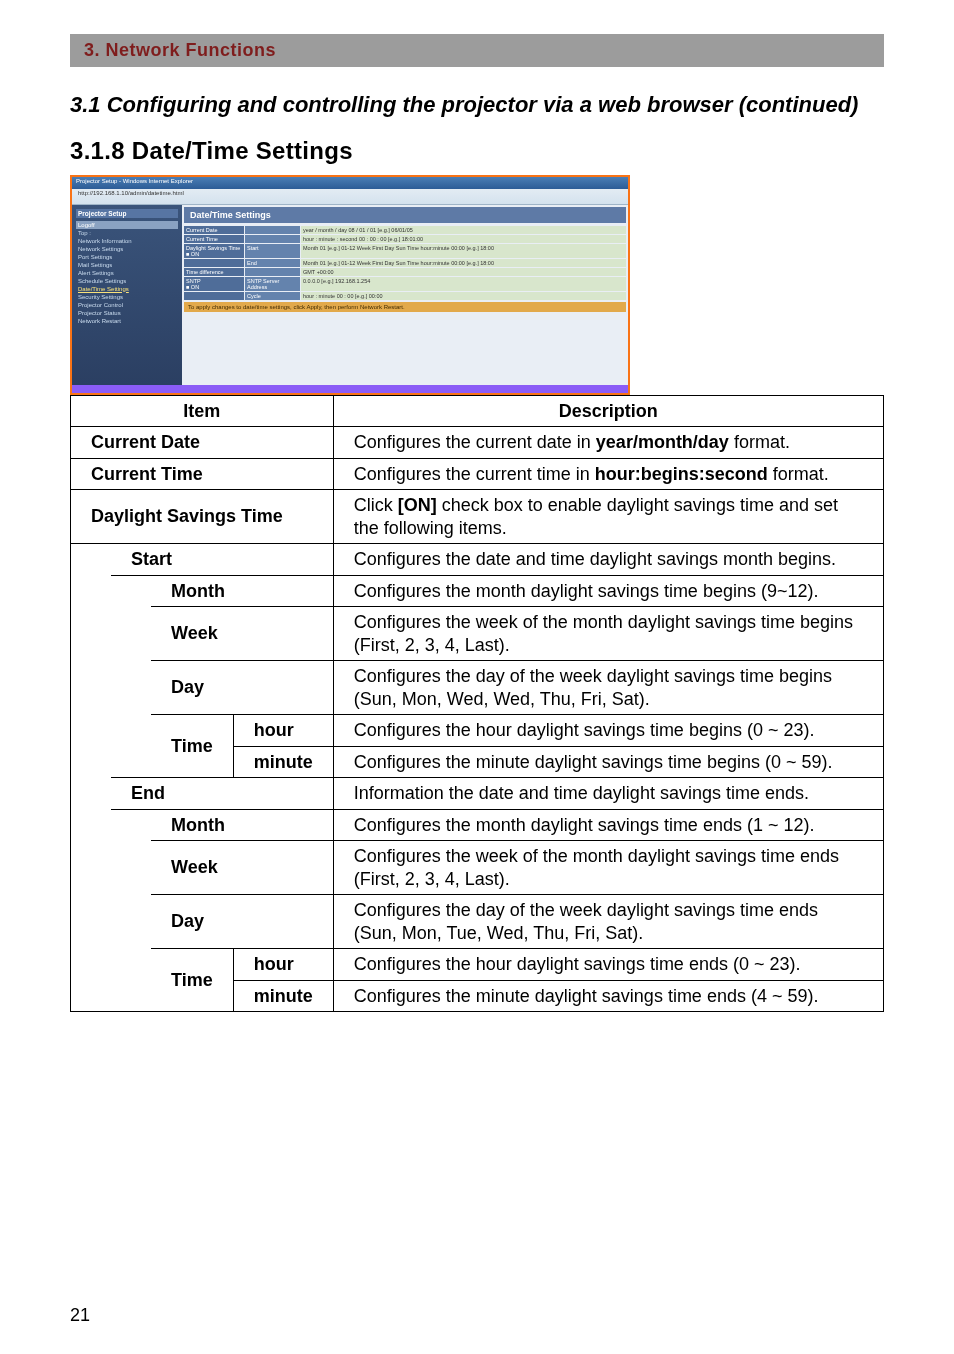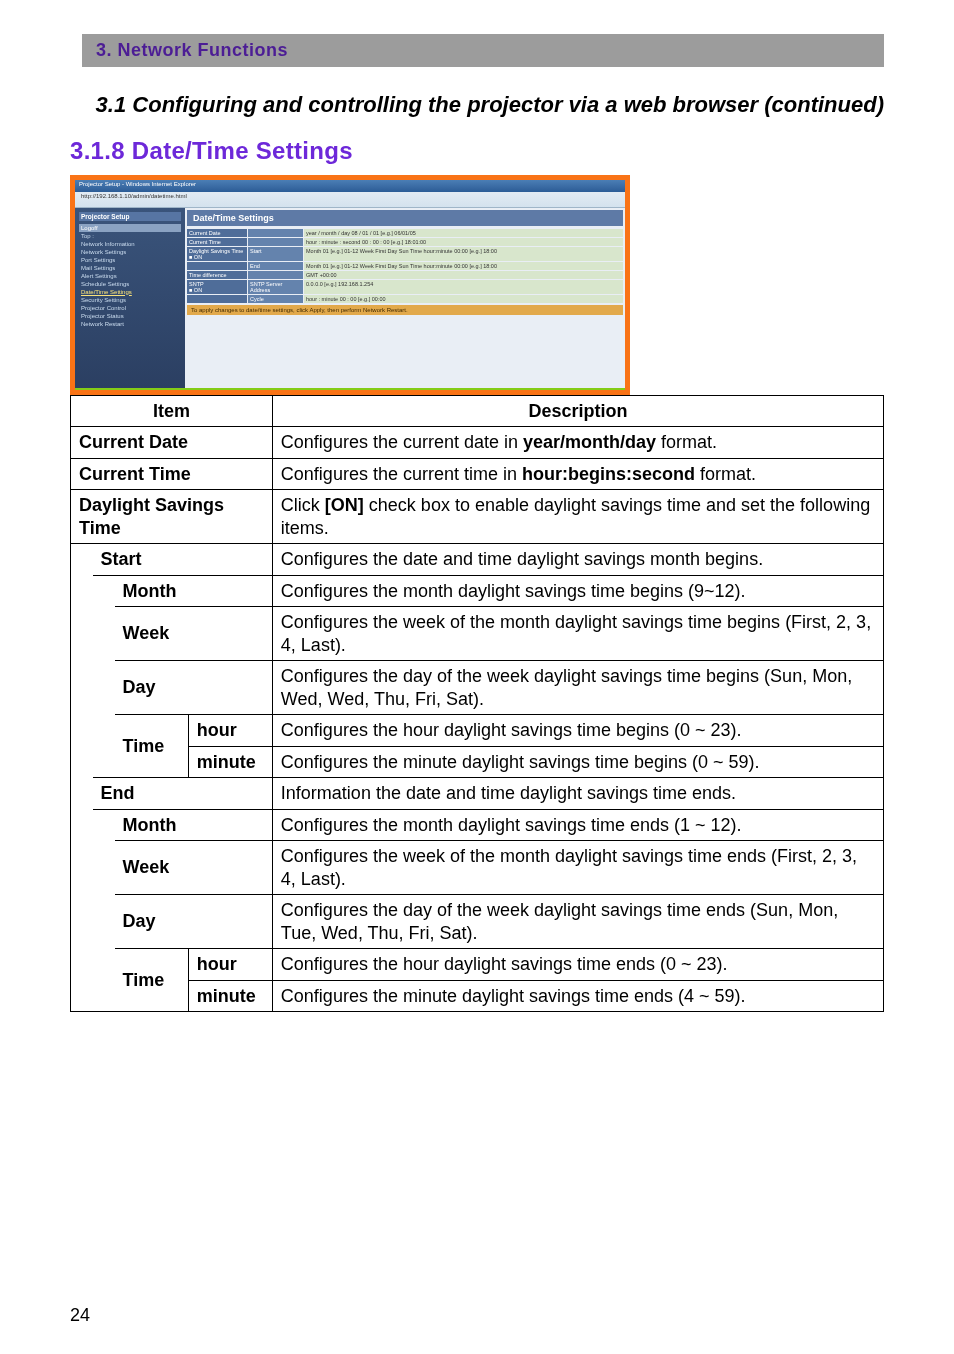--- a/index.html
+++ b/index.html
@@ -10,47 +10,45 @@
     height: 1354px;
     position: relative;
     color: #000;
   }
   .page {
     padding: 34px 70px 0 70px;
   }
   .header-bar {
     background: #9c9c9c;
     padding: 6px 14px;
-    color: #4c1d95;
+    color: #7f1d1d;
     font-weight: bold;
     font-size: 18px;
     letter-spacing: 0.5px;
     margin-bottom: 24px;
-    margin-left: 12px;
   }
   .section-title {
     font-size: 22px;
     font-style: italic;
     font-weight: bold;
     margin-bottom: 18px;
     line-height: 1.25;
-    text-align: right;
   }
   .subsection-title {
     font-size: 24px;
     font-weight: 900;
-    color: #6d28d9;
+    color: #000000;
     margin-bottom: 10px;
     letter-spacing: 0.3px;
   }
   .screenshot {
     width: 560px;
     height: 220px;
-    border: 5px solid #f97316;
-    background: #84cc16;
+    border: 2px solid #f97316;
+    background: #8b5cf6;
     font-size: 7px;
     position: relative;
     overflow: hidden;
   }
   .ss-top {
     background: linear-gradient(#eef3f7,#d4e2ee);
     height: 28px;
     border-bottom: 1px solid #9fb5c8;
     position: relative;
   }
@@ -128,21 +126,21 @@
     margin: 30px 0 14px 0;
     font-size: 19px;
   }
   table.settings {
     border-collapse: collapse;
     width: 100%;
     font-size: 18px;
   }
   table.settings th, table.settings td {
     border: 1px solid #000;
-    padding: 4px 8px;
+    padding: 4px 20px;
     text-align: left;
     vertical-align: middle;
     line-height: 1.25;
   }
   table.settings th {
     text-align: center;
     font-weight: bold;
   }
   .indent1 { width: 22px; border-right: none !important; }
   .indent2 { width: 22px; border-left: none !important; border-right: none !important;}
@@ -290,13 +288,13 @@
     </tr>
     <tr>
       <td class="timecol">minute</td>
       <td>Configures the minute daylight savings time ends (4 ~ 59).</td>
     </tr>
   </tbody>
     </table>
 
 </div>
 
-<div class="pagenum">24</div>
+<div class="pagenum">21</div>
 
 </body></html>

